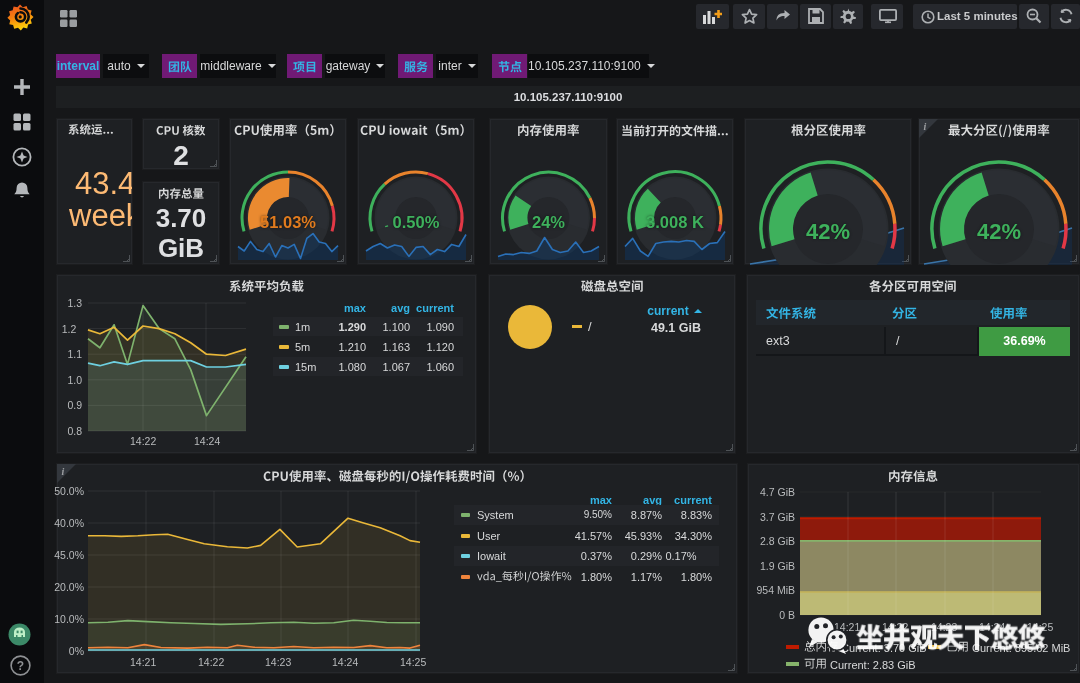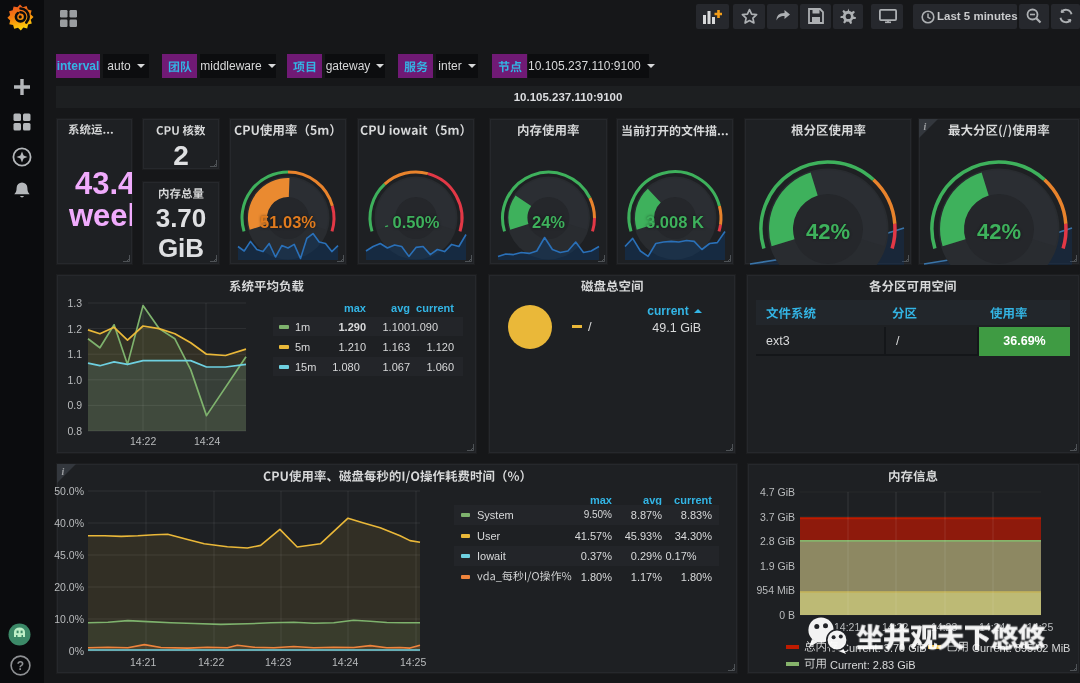--- a/index.html
+++ b/index.html
@@ -155,21 +155,21 @@
     <svg class="t" style="left:68.1px;top:122.3px" width="48" height="16">
       <g transform="translate(0,11.7) scale(0.01150,-0.01150)" fill="#d8d9da">
         <use href="#a7cfb" x="0"></use>
         <use href="#a7edf" x="1000"></use>
         <use href="#a8fd0" x="2000"></use>
         <use href="#a2e" x="3000"></use>
         <use href="#a2e" x="3325"></use>
         <use href="#a2e" x="3650"></use>
       </g>
     </svg>
-    <div class="abs" style="left:57px;top:119px;width:75px;height:145px;overflow:hidden;color:#f0abfc;font-weight:bold;font-size:31px">
+    <div class="abs" style="left:57px;top:119px;width:75px;height:145px;overflow:hidden;color:#fdba74;font-weight:normal;font-size:31px">
 <div style="position:absolute;left:18px;top:47px">43.4</div>
 <div style="position:absolute;left:12px;top:79px">week</div>
     </div>
     <div class="panel" style="left:142px;top:118px;width:78px;height:52px">
       <svg class="rz" width="7" height="7">
         <path d="M6.5 0 L6.5 6.5 L0 6.5" fill="none" stroke="#4e5256" stroke-width="1"></path>
         <path d="M6.5 3.5 L3.5 6.5" stroke="#4e5256" stroke-width="1"></path>
       </svg>
     </div>
     <svg class="t" style="left:156.3px;top:123.3px" width="51" height="16">
@@ -426,45 +426,45 @@
       <line x1="32" y1="105.8" x2="190" y2="105.8" stroke="#ffffff" stroke-opacity="0.08" stroke-width="1"></line>
       <line x1="32" y1="131.4" x2="190" y2="131.4" stroke="#ffffff" stroke-opacity="0.08" stroke-width="1"></line>
       <line x1="32" y1="157.0" x2="190" y2="157.0" stroke="#ffffff" stroke-opacity="0.08" stroke-width="1"></line>
       <line x1="87" y1="29" x2="87" y2="157" stroke="#ffffff" stroke-opacity="0.08" stroke-width="1"></line>
       <line x1="150" y1="29" x2="150" y2="157" stroke="#ffffff" stroke-opacity="0.08" stroke-width="1"></line>
       <polyline points="32.0,64.8 43.9,73.8 58.1,50.8 71.5,90.4 87.0,31.6 103.1,54.6 118.9,64.8 134.7,95.6 150.5,141.6 190.0,82.8" fill="none" stroke="#7eb26d" stroke-width="1.7" stroke-linejoin="round"></polyline>
       <polyline points="32.0,55.9 43.9,59.7 58.1,53.3 71.5,66.1 87.0,52.0 103.1,54.6 118.9,59.7 134.7,68.7 150.5,80.2 169.5,81.5 190.0,75.1" fill="none" stroke="#eab839" stroke-width="1.7" stroke-linejoin="round"></polyline>
       <polyline points="32.0,89.2 43.9,91.7 58.1,87.9 71.5,90.4 87.0,86.6 118.9,86.6 134.7,86.6 150.5,93.0 169.5,93.0 190.0,90.4" fill="none" stroke="#6ed0e0" stroke-width="1.7" stroke-linejoin="round"></polyline>
     </svg>
     <div class="abs" style="left:56px;top:297.0px;width:26px;text-align:right;color:#b9bbbd;font-size:10.5px;font-weight:500">1.3</div>
-    <div class="abs" style="left:56px;top:322.6px;width:26px;text-align:right;color:#b9bbbd;font-size:10.5px;font-weight:500">1.2</div>
+    <div class="abs" style="left:56px;top:322.6px;width:26px;text-align:center;color:#b9bbbd;font-size:10.5px;font-weight:500">1.2</div>
     <div class="abs" style="left:56px;top:348.2px;width:26px;text-align:right;color:#b9bbbd;font-size:10.5px;font-weight:500">1.1</div>
     <div class="abs" style="left:56px;top:373.8px;width:26px;text-align:right;color:#b9bbbd;font-size:10.5px;font-weight:500">1.0</div>
     <div class="abs" style="left:56px;top:399.4px;width:26px;text-align:right;color:#b9bbbd;font-size:10.5px;font-weight:500">0.9</div>
     <div class="abs" style="left:56px;top:425.0px;width:26px;text-align:right;color:#b9bbbd;font-size:10.5px;font-weight:500">0.8</div>
     <div class="abs" style="left:130px;top:435px;color:#b9bbbd;font-size:10.5px;font-weight:500">14:22</div>
     <div class="abs" style="left:194px;top:435px;color:#b9bbbd;font-size:10.5px;font-weight:500">14:24</div>
     <div class="abs" style="left:326px;top:302px;width:40px;text-align:right;color:#33b5e5;font-size:11px;font-weight:bold">max</div>
     <div class="abs" style="left:370px;top:302px;width:40px;text-align:right;color:#33b5e5;font-size:11px;font-weight:bold">avg</div>
     <div class="abs" style="left:406px;top:302px;width:48px;text-align:right;color:#33b5e5;font-size:11px;font-weight:bold">current</div>
     <div class="abs" style="left:273px;top:317px;width:190px;height:19px;background:#232529"></div>
     <div class="abs" style="left:273px;top:357px;width:190px;height:19px;background:#232529"></div>
     <div class="abs" style="left:279px;top:325px;width:10px;height:3.5px;border-radius:1px;background:#7eb26d"></div>
     <div class="abs" style="left:295px;top:321px;color:#d8d9da;font-size:11px;font-weight:500">1m</div>
     <div class="abs" style="left:326px;top:321px;width:40px;text-align:right;color:#d8d9da;font-size:11px;font-weight:700">1.290</div>
     <div class="abs" style="left:370px;top:321px;width:40px;text-align:right;color:#d8d9da;font-size:11px;font-weight:500">1.100</div>
-    <div class="abs" style="left:406px;top:321px;width:32px;text-align:right;color:#d8d9da;font-size:11px;font-weight:500">1.090</div>
+    <div class="abs" style="left:406px;top:321px;width:48px;text-align:right;color:#d8d9da;font-size:11px;font-weight:500">1.090</div>
     <div class="abs" style="left:279px;top:345px;width:10px;height:3.5px;border-radius:1px;background:#eab839"></div>
     <div class="abs" style="left:295px;top:341px;color:#d8d9da;font-size:11px;font-weight:500">5m</div>
     <div class="abs" style="left:326px;top:341px;width:40px;text-align:right;color:#d8d9da;font-size:11px;font-weight:500">1.210</div>
     <div class="abs" style="left:370px;top:341px;width:40px;text-align:right;color:#d8d9da;font-size:11px;font-weight:500">1.163</div>
     <div class="abs" style="left:406px;top:341px;width:48px;text-align:right;color:#d8d9da;font-size:11px;font-weight:500">1.120</div>
     <div class="abs" style="left:279px;top:365px;width:10px;height:3.5px;border-radius:1px;background:#6ed0e0"></div>
     <div class="abs" style="left:295px;top:361px;color:#d8d9da;font-size:11px;font-weight:500">15m</div>
-    <div class="abs" style="left:326px;top:361px;width:40px;text-align:center;color:#d8d9da;font-size:11px;font-weight:500">1.080</div>
+    <div class="abs" style="left:326px;top:361px;width:40px;text-align:right;color:#d8d9da;font-size:11px;font-weight:500">1.080</div>
     <div class="abs" style="left:370px;top:361px;width:40px;text-align:right;color:#d8d9da;font-size:11px;font-weight:500">1.067</div>
     <div class="abs" style="left:406px;top:361px;width:48px;text-align:right;color:#d8d9da;font-size:11px;font-weight:500">1.060</div>
     <div class="panel" style="left:488px;top:274px;width:248px;height:180px">
       <svg class="rz" width="7" height="7">
         <path d="M6.5 0 L6.5 6.5 L0 6.5" fill="none" stroke="#4e5256" stroke-width="1"></path>
         <path d="M6.5 3.5 L3.5 6.5" stroke="#4e5256" stroke-width="1"></path>
       </svg>
     </div>
     <svg class="t" style="left:580.8px;top:278.2px" width="64" height="17">
       <g transform="translate(0,12.8) scale(0.01250,-0.01250)" fill="#d8d9da">
@@ -474,21 +474,21 @@
         <use href="#a7a7a" x="3000"></use>
         <use href="#a95f4" x="4000"></use>
       </g>
     </svg>
     <svg class="abs" style="left:488px;top:274px" width="248" height="180">
       <circle cx="42" cy="53" r="22" fill="#eab839"></circle>
       <rect x="84" y="51" width="10" height="3" fill="#eab839"></rect>
     </svg>
     <div class="abs" style="left:588px;top:319px;color:#d8d9da;font-size:13px">/</div>
     <div class="abs" style="left:622px;top:304px;width:80px;text-align:right;color:#33b5e5;font-size:12px;font-weight:bold">current <span class="caret" style="border-top:none;border-bottom:4px solid #33b5e5;margin-left:2px"></span></div>
-    <div class="abs" style="left:626px;top:321px;width:75px;text-align:right;color:#d8d9da;font-size:12.5px;font-weight:400">49.1 GiB</div>
+    <div class="abs" style="left:626px;top:321px;width:75px;text-align:right;color:#d8d9da;font-size:12.5px;font-weight:700">49.1 GiB</div>
     <div class="panel" style="left:746px;top:274px;width:334px;height:180px">
       <svg class="rz" width="7" height="7">
         <path d="M6.5 0 L6.5 6.5 L0 6.5" fill="none" stroke="#4e5256" stroke-width="1"></path>
         <path d="M6.5 3.5 L3.5 6.5" stroke="#4e5256" stroke-width="1"></path>
       </svg>
     </div>
     <svg class="t" style="left:869.2px;top:278.2px" width="90" height="17">
       <g transform="translate(0,12.8) scale(0.01250,-0.01250)" fill="#d8d9da">
         <use href="#a5404" x="0"></use>
         <use href="#a5206" x="1000"></use>

